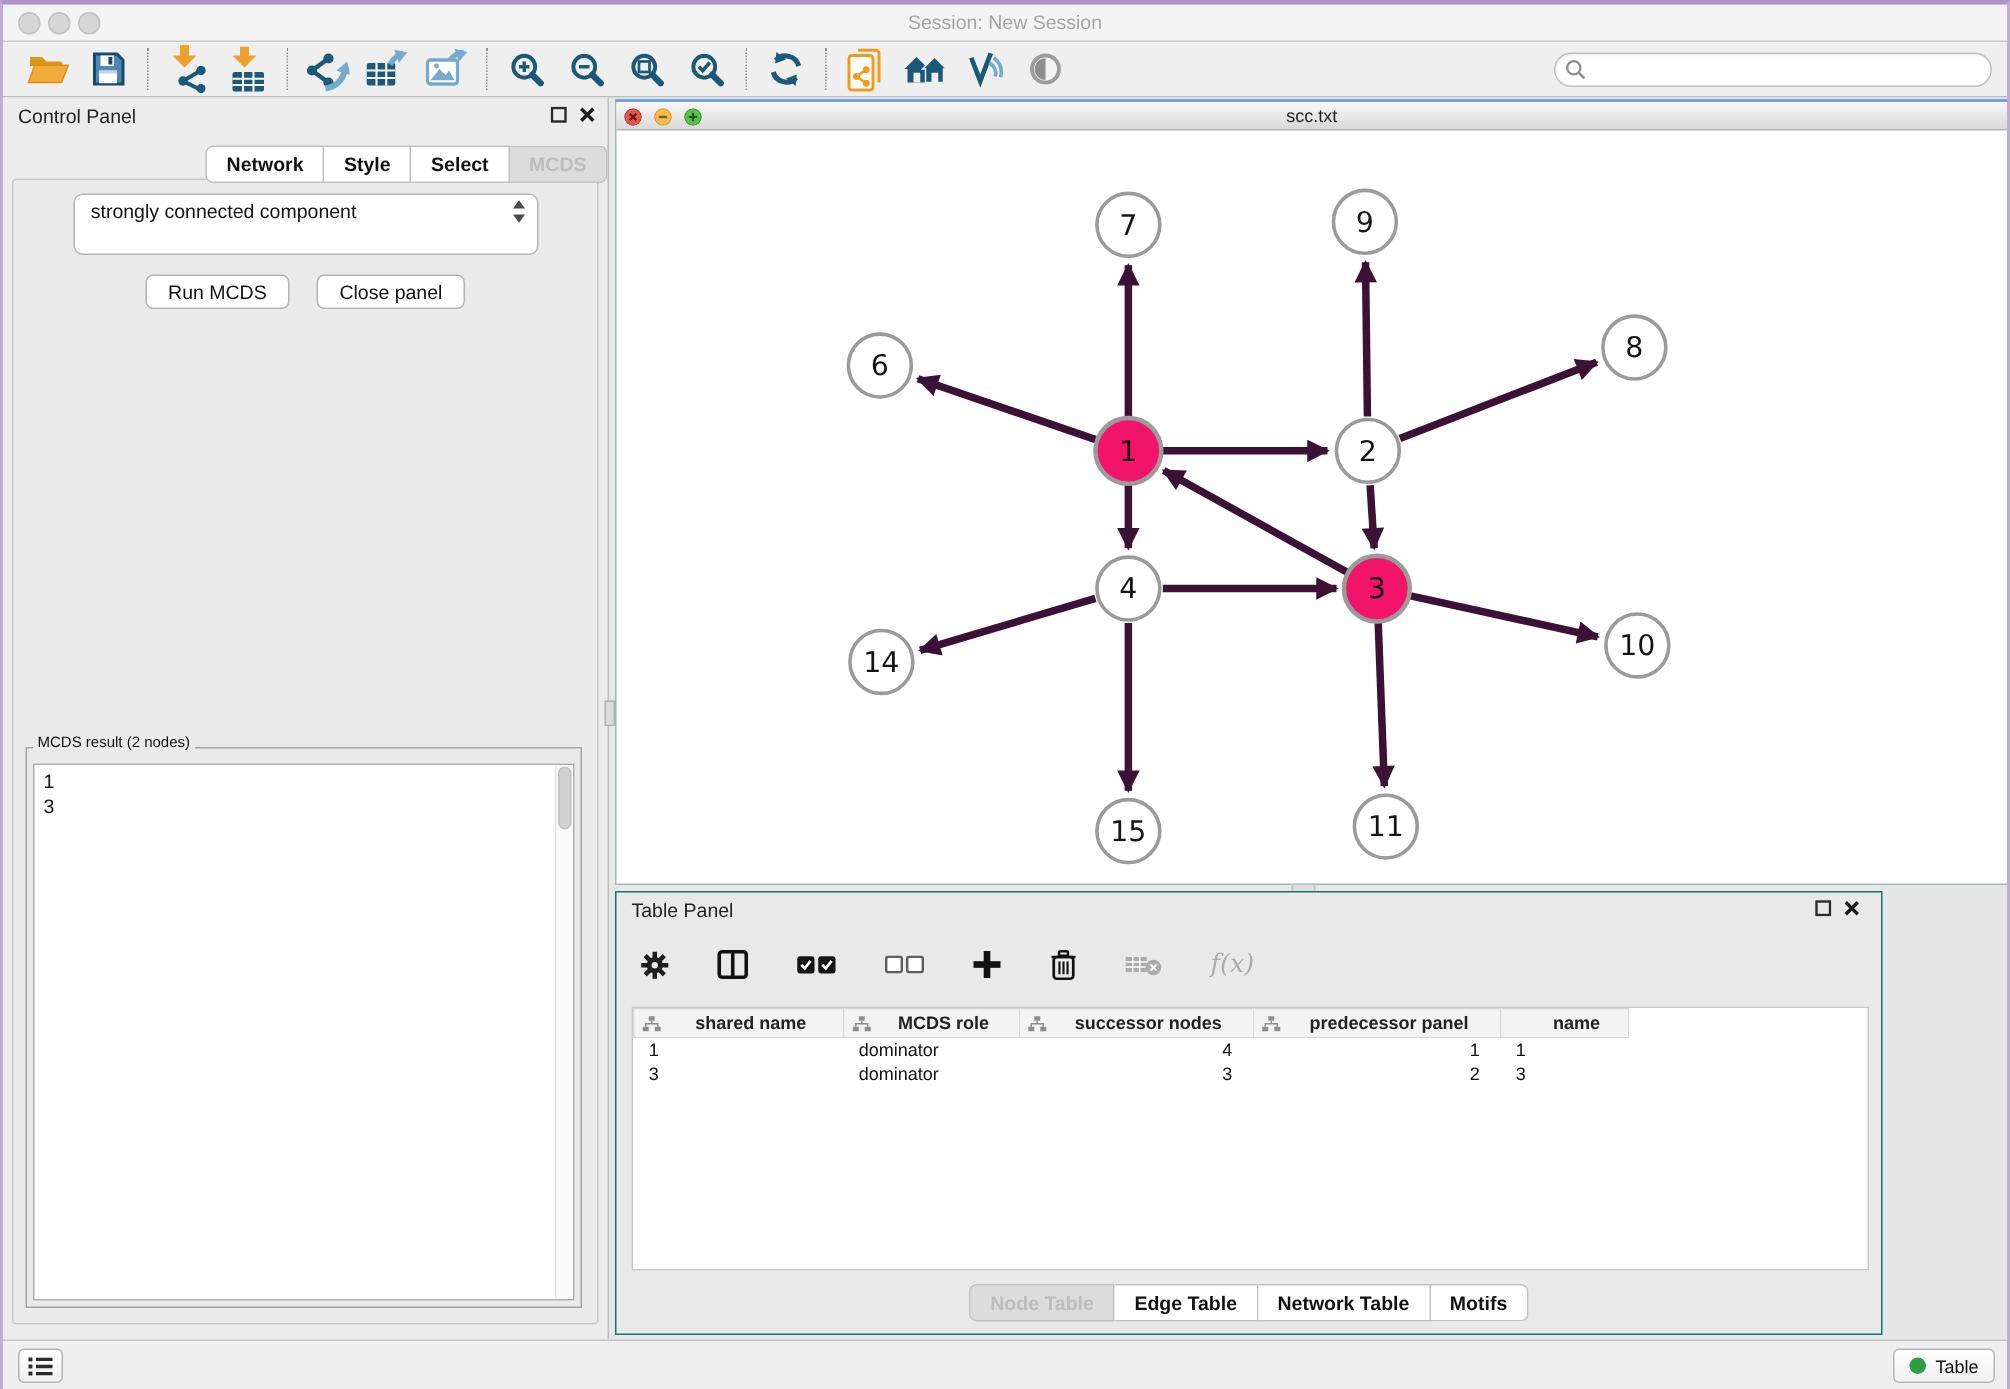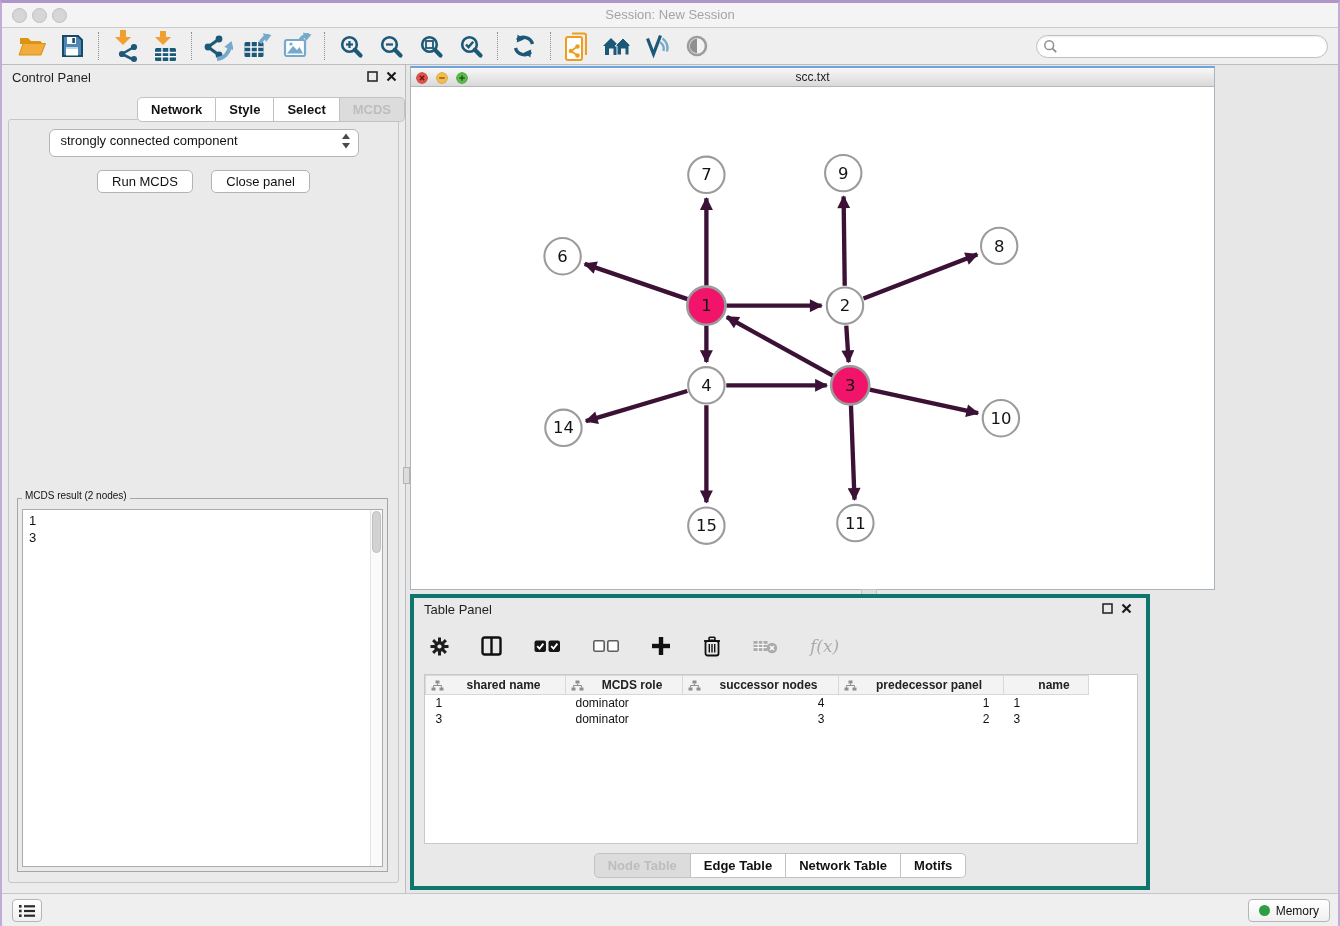--- a/index.html
+++ b/index.html
@@ -27,42 +27,42 @@
   .control-panel { position:absolute; left:0; top:0; bottom:0; width:404px; background:#ECECEC; border-right:1px solid #BDBDBD; }
   .panel-header { position:absolute; top:5px; left:10px; right:8px; height:20px; font-size:13px; color:#1F1F1F; }
   .panel-header .ph-btns { position:absolute; right:0; top:1px; display:flex; gap:8px; align-items:center; }
   .seg-tabs { position:absolute; top:32px; left:0; right:0; text-align:right; z-index:3; white-space:nowrap; }
   .seg-tab { display:inline-block; padding:4px 13px 4px; background:#FFF; border:1px solid #C2C2C2; border-left:none; font-size:13px; font-weight:bold; color:#111; }
   .seg-tab:first-child { border-left:1px solid #C2C2C2; border-radius:5px 0 0 5px; }
   .seg-tab:last-child { border-radius:0 5px 5px 0; }
   .seg-tab.active { background:#DCDCDC; color:#BDBDBD; }
   .cp-body { position:absolute; top:54px; left:6px; right:6px; bottom:10px; background:#EAEAEA; border:1px solid #C6C6C6; border-radius:3px; }
   .opt-label { margin-top:26px; text-align:center; font-size:13px; font-weight:bold; color:#111; }
-  .criterion-select { position:relative; margin:9px auto 0; width:310px; height:28px; background:#FFF; border:1px solid #B5B5B5; border-radius:6px; font-size:13px; color:#111; line-height:21px; padding-left:11px; }
+  .criterion-select { position:relative; margin:9px auto 0; width:310px; height:41px; background:#FFF; border:1px solid #B5B5B5; border-radius:6px; font-size:13px; color:#111; line-height:21px; padding-left:11px; }
   .criterion-select .chevrons { position:absolute; right:7px; top:2px; }
   .btn-row { margin-top:13px; text-align:center; }
   .mac-btn { display:inline-block; padding:3px 14px; background:#FFF; border:1px solid #B3B3B3; border-radius:5px; font-size:13px; color:#111; margin:0 7px; }
   .result-group { position:absolute; left:8px; right:10px; top:378px; bottom:10px; border:1px solid #A5A5A5; }
   .result-title { position:absolute; top:-9px; left:4px; background:#EAEAEA; padding:0 3px; font-size:10px; color:#111; }
   .result-box { position:absolute; left:4px; right:4px; top:10px; bottom:4px; background:#FFF; border:1px solid #ABABAB; }
   .result-text { position:absolute; left:0; top:0; right:13px; bottom:0; padding:2px 6px; font-size:13px; line-height:17px; color:#111; white-space:pre; overflow:hidden; }
   .rs-track { position:absolute; right:0; top:0; bottom:0; width:12px; background:#FAFAFA; border-left:1px solid #E3E3E3; }
   .rs-thumb { position:absolute; right:1px; top:1px; width:9px; height:42px; background:#D2D2D2; border:1px solid #C0C0C0; border-radius:5px; }
   
   .right-col { position:absolute; left:404px; top:0; right:0; bottom:0; }
-  .net-frame { position:absolute; left:4px; top:1px; width:805px; height:524px; background:#FFF; border:1px solid #A9B4BC; border-top:2px solid #6FA3E0; }
+  .net-frame { position:absolute; left:4px; top:1px; width:929px; height:524px; background:#FFF; border:1px solid #A9B4BC; border-top:2px solid #6FA3E0; }
   .net-titlebar { position:relative; height:19px; background:linear-gradient(#F8F8F8,#D9D9D9); border-bottom:1px solid #B6B6B6; }
   .net-title { position:absolute; left:0; right:0; top:2px; text-align:center; font-size:12px; color:#222; }
   .net-dot { position:absolute; top:4px; width:12px; height:12px; border-radius:50%; }
   .net-canvas { position:absolute; top:21px; left:0; right:0; bottom:0; }
   .net-canvas svg { width:100%; height:100%; display:block; }
   .v-split-handle { position:absolute; left:-3px; top:402px; width:7px; height:17px; background:#DCDCDC; border:1px solid #B3B3B3; }
   .h-split-handle { position:absolute; left:455px; top:524px; width:16px; height:6px; background:#DDDDDD; border:1px solid #C2C2C2; }
   
-  .table-panel { position:absolute; left:4px; top:529px; width:740px; bottom:3px; background:#E9E9E9; border:4px solid #0f766e; }
+  .table-panel { position:absolute; left:4px; top:529px; width:845px; bottom:3px; background:#E9E9E9; border:1px solid #0f766e; }
   .tp-header { position:absolute; top:4px; left:10px; right:8px; height:20px; font-size:13px; color:#1F1F1F; }
   .tp-toolbar { position:absolute; top:30px; left:16px; right:10px; height:36px; display:flex; align-items:center; gap:32px; }
   .tp-tool { display:flex; align-items:center; justify-content:center; }
   .fx-label { font-family:"DejaVu Serif", serif; font-style:italic; font-size:17px; color:#ABABAB; }
   .tp-table-wrap { position:absolute; left:10px; right:8px; top:76px; bottom:42px; background:#FFF; border:1px solid #C8C8C8; overflow:hidden; }
   table.tp-table { border-collapse:collapse; table-layout:fixed; }
   .tp-table th { position:relative; height:19px; background:#F3F3F3; border:1px solid #D8D8D8; font-size:12px; font-weight:bold; color:#222; text-align:center; padding:0 4px 0 20px; overflow:hidden; white-space:nowrap; }
   .tp-table th .tree-icon { position:absolute; left:5px; top:4px; }
   .tp-table td { height:16px; font-size:12px; color:#111; padding:0 10px; white-space:nowrap; overflow:hidden; }
   .tp-table td:nth-child(3), .tp-table td:nth-child(4) { text-align:right; padding-right:14px; }
@@ -493,17 +493,17 @@
         <rect x="1" y="2" width="2.6" height="2.6" fill="#2A2A2A"></rect>
         <rect x="1" y="6.7" width="2.6" height="2.6" fill="#2A2A2A"></rect>
         <rect x="1" y="11.4" width="2.6" height="2.6" fill="#2A2A2A"></rect>
         <line x1="6" y1="3.3" x2="17" y2="3.3" stroke="#2A2A2A" stroke-width="2.2"></line>
         <line x1="6" y1="8" x2="17" y2="8" stroke="#2A2A2A" stroke-width="2.2"></line>
         <line x1="6" y1="12.7" x2="17" y2="12.7" stroke="#2A2A2A" stroke-width="2.2"></line>
       </svg>
     </div>
     <div class="sb-btn memory-btn">
       <span class="mem-dot"></span>
-      <span>Memory</span>
+      <span>Table</span>
     </div>
   </div>
 
 </div>
 
 </body></html>

